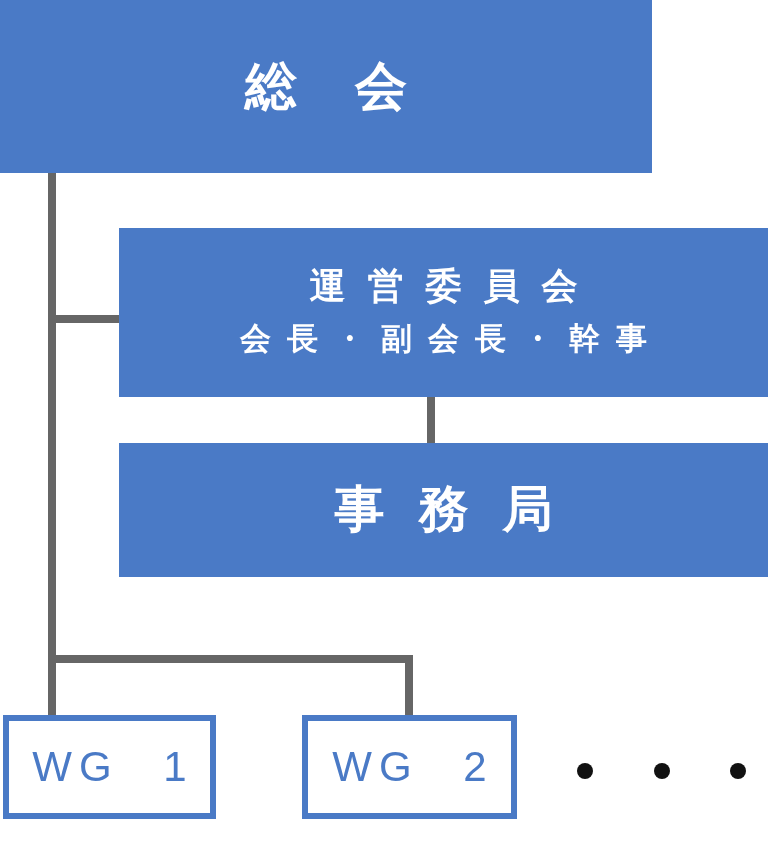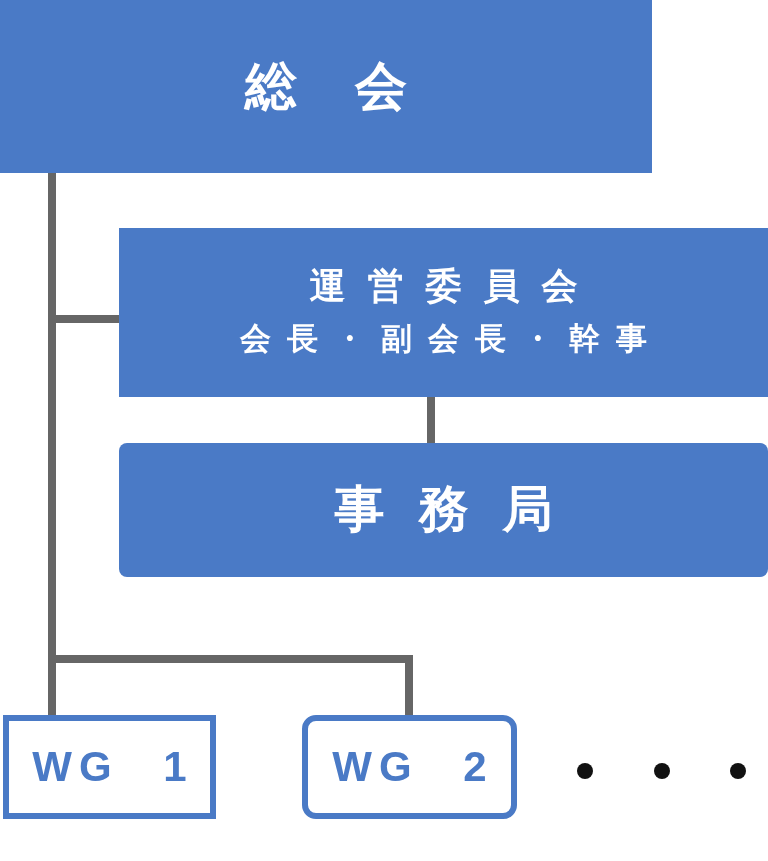--- a/index.html
+++ b/index.html
@@ -22,21 +22,21 @@
     background: var(--box-blue, #4a7ac6);
     color: var(--text-white, #ffffff);
     display: flex;
     flex-direction: column;
     align-items: center;
     justify-content: center;
     text-align: center;
   }
   .box-soukai { left: 0px;  top: 0px;   width: 652px; height: 173px; }
   .box-unei   { left: 119px; top: 228px; width: 649px; height: 169px; }
-  .box-jimu   { left: 119px; top: 443px; width: 649px; height: 134px; border-radius: 8px; }
+  .box-jimu   { left: 119px; top: 443px; width: 649px; height: 134px; }
 
   .label-main {
     font-weight: bold;
     font-size: 50px;
     line-height: 1.15;
     white-space: nowrap;
   }
   .box-soukai .label-main { font-size: 52px; letter-spacing: 58px; padding-left: 58px; }
   .box-unei   .label-main { font-size: 36px; letter-spacing: 22px; padding-left: 22px; }
   .box-jimu   .label-main { font-size: 50px; letter-spacing: 34px; padding-left: 34px; }
@@ -62,24 +62,24 @@
     position: absolute;
     top: 715px;
     height: 104px;
     background: #ffffff;
     border: 6px solid var(--wg-blue, #4a7ac6);
     display: flex;
     align-items: center;
     justify-content: center;
   }
   .wg1 { left: 3px;   width: 213px; }
-  .wg2 { left: 302px; width: 215px; border-radius: 14px; }
+  .wg2 { left: 302px; width: 215px; }
   .wg-label {
     color: var(--wg-blue, #4a7ac6);
-    font-weight: bold;
+    font-weight: normal;
     font-size: 42px;
     letter-spacing: 7px;
     word-spacing: 26px;
     white-space: pre;
     padding-left: 7px;
   }
 
   
   .ellipsis {
     position: absolute;

